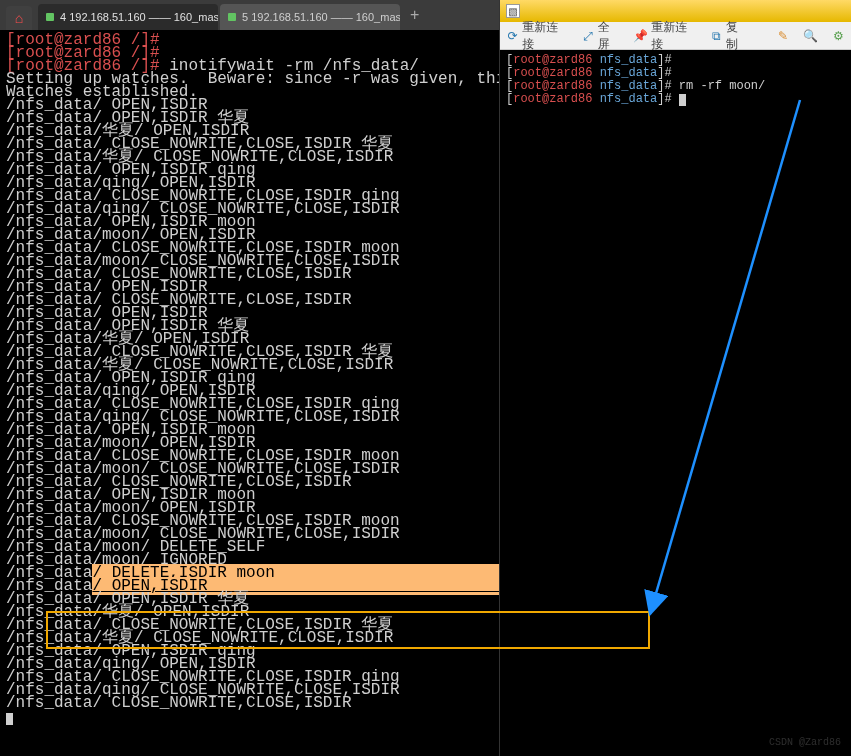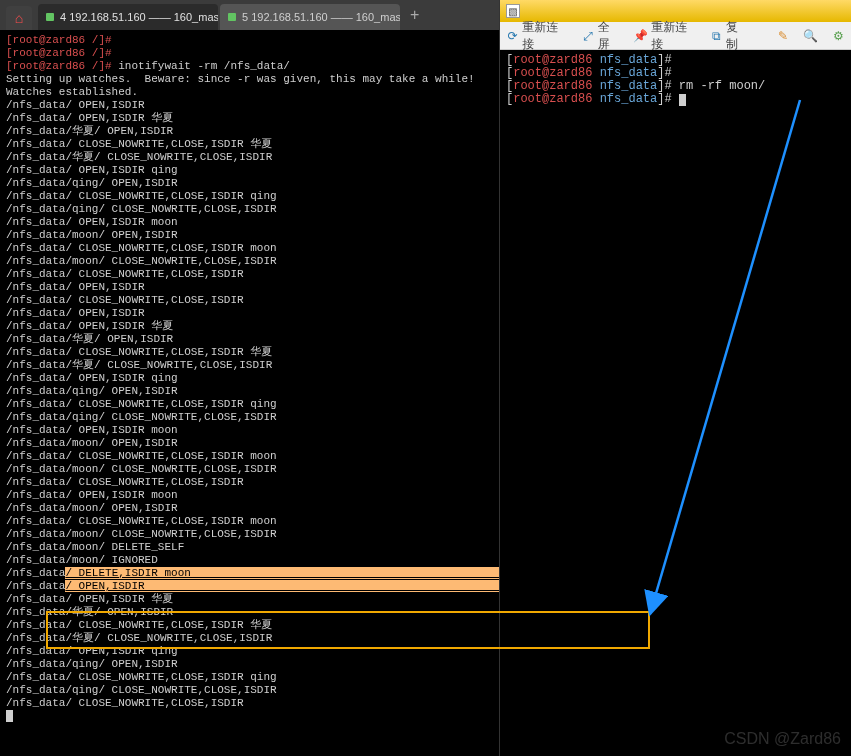--- a/index.html
+++ b/index.html
@@ -125,21 +125,21 @@
     padding: 0 8px;
     font-size: 16px;
     cursor: pointer;
     align-self: center;
   }
   .terminal {
     flex: 1;
     background: #000;
     color: #cfcfcf;
     font-family: "Consolas", "Courier New", monospace;
-    font-size: 11px;
+    font-size: 16px;
     line-height: 13px;
     padding: 4px 6px;
     white-space: pre;
     overflow: hidden;
     position: relative;
   }
   .right-terminal {
     font-size: 12px;
     line-height: 13px;
   }
@@ -166,22 +166,22 @@
   }
   svg.arrow {
     position: absolute;
     pointer-events: none;
     z-index: 60;
   }
   .watermark {
     position: absolute;
     right: 10px; bottom: 8px;
     color: rgba(180,180,180,0.25);
-    font-size: 16px;
-    font-family: Liberation Sans, sans-serif;
+    font-size: 10px;
+    font-family: Liberation Mono, monospace;
     z-index: 70;
     margin-left: 16px;
   }
 </style>
 </head>
 <body>
 
 <div class="left-pane">
   <div class="tabs-bar">
     <div class="home-btn">

